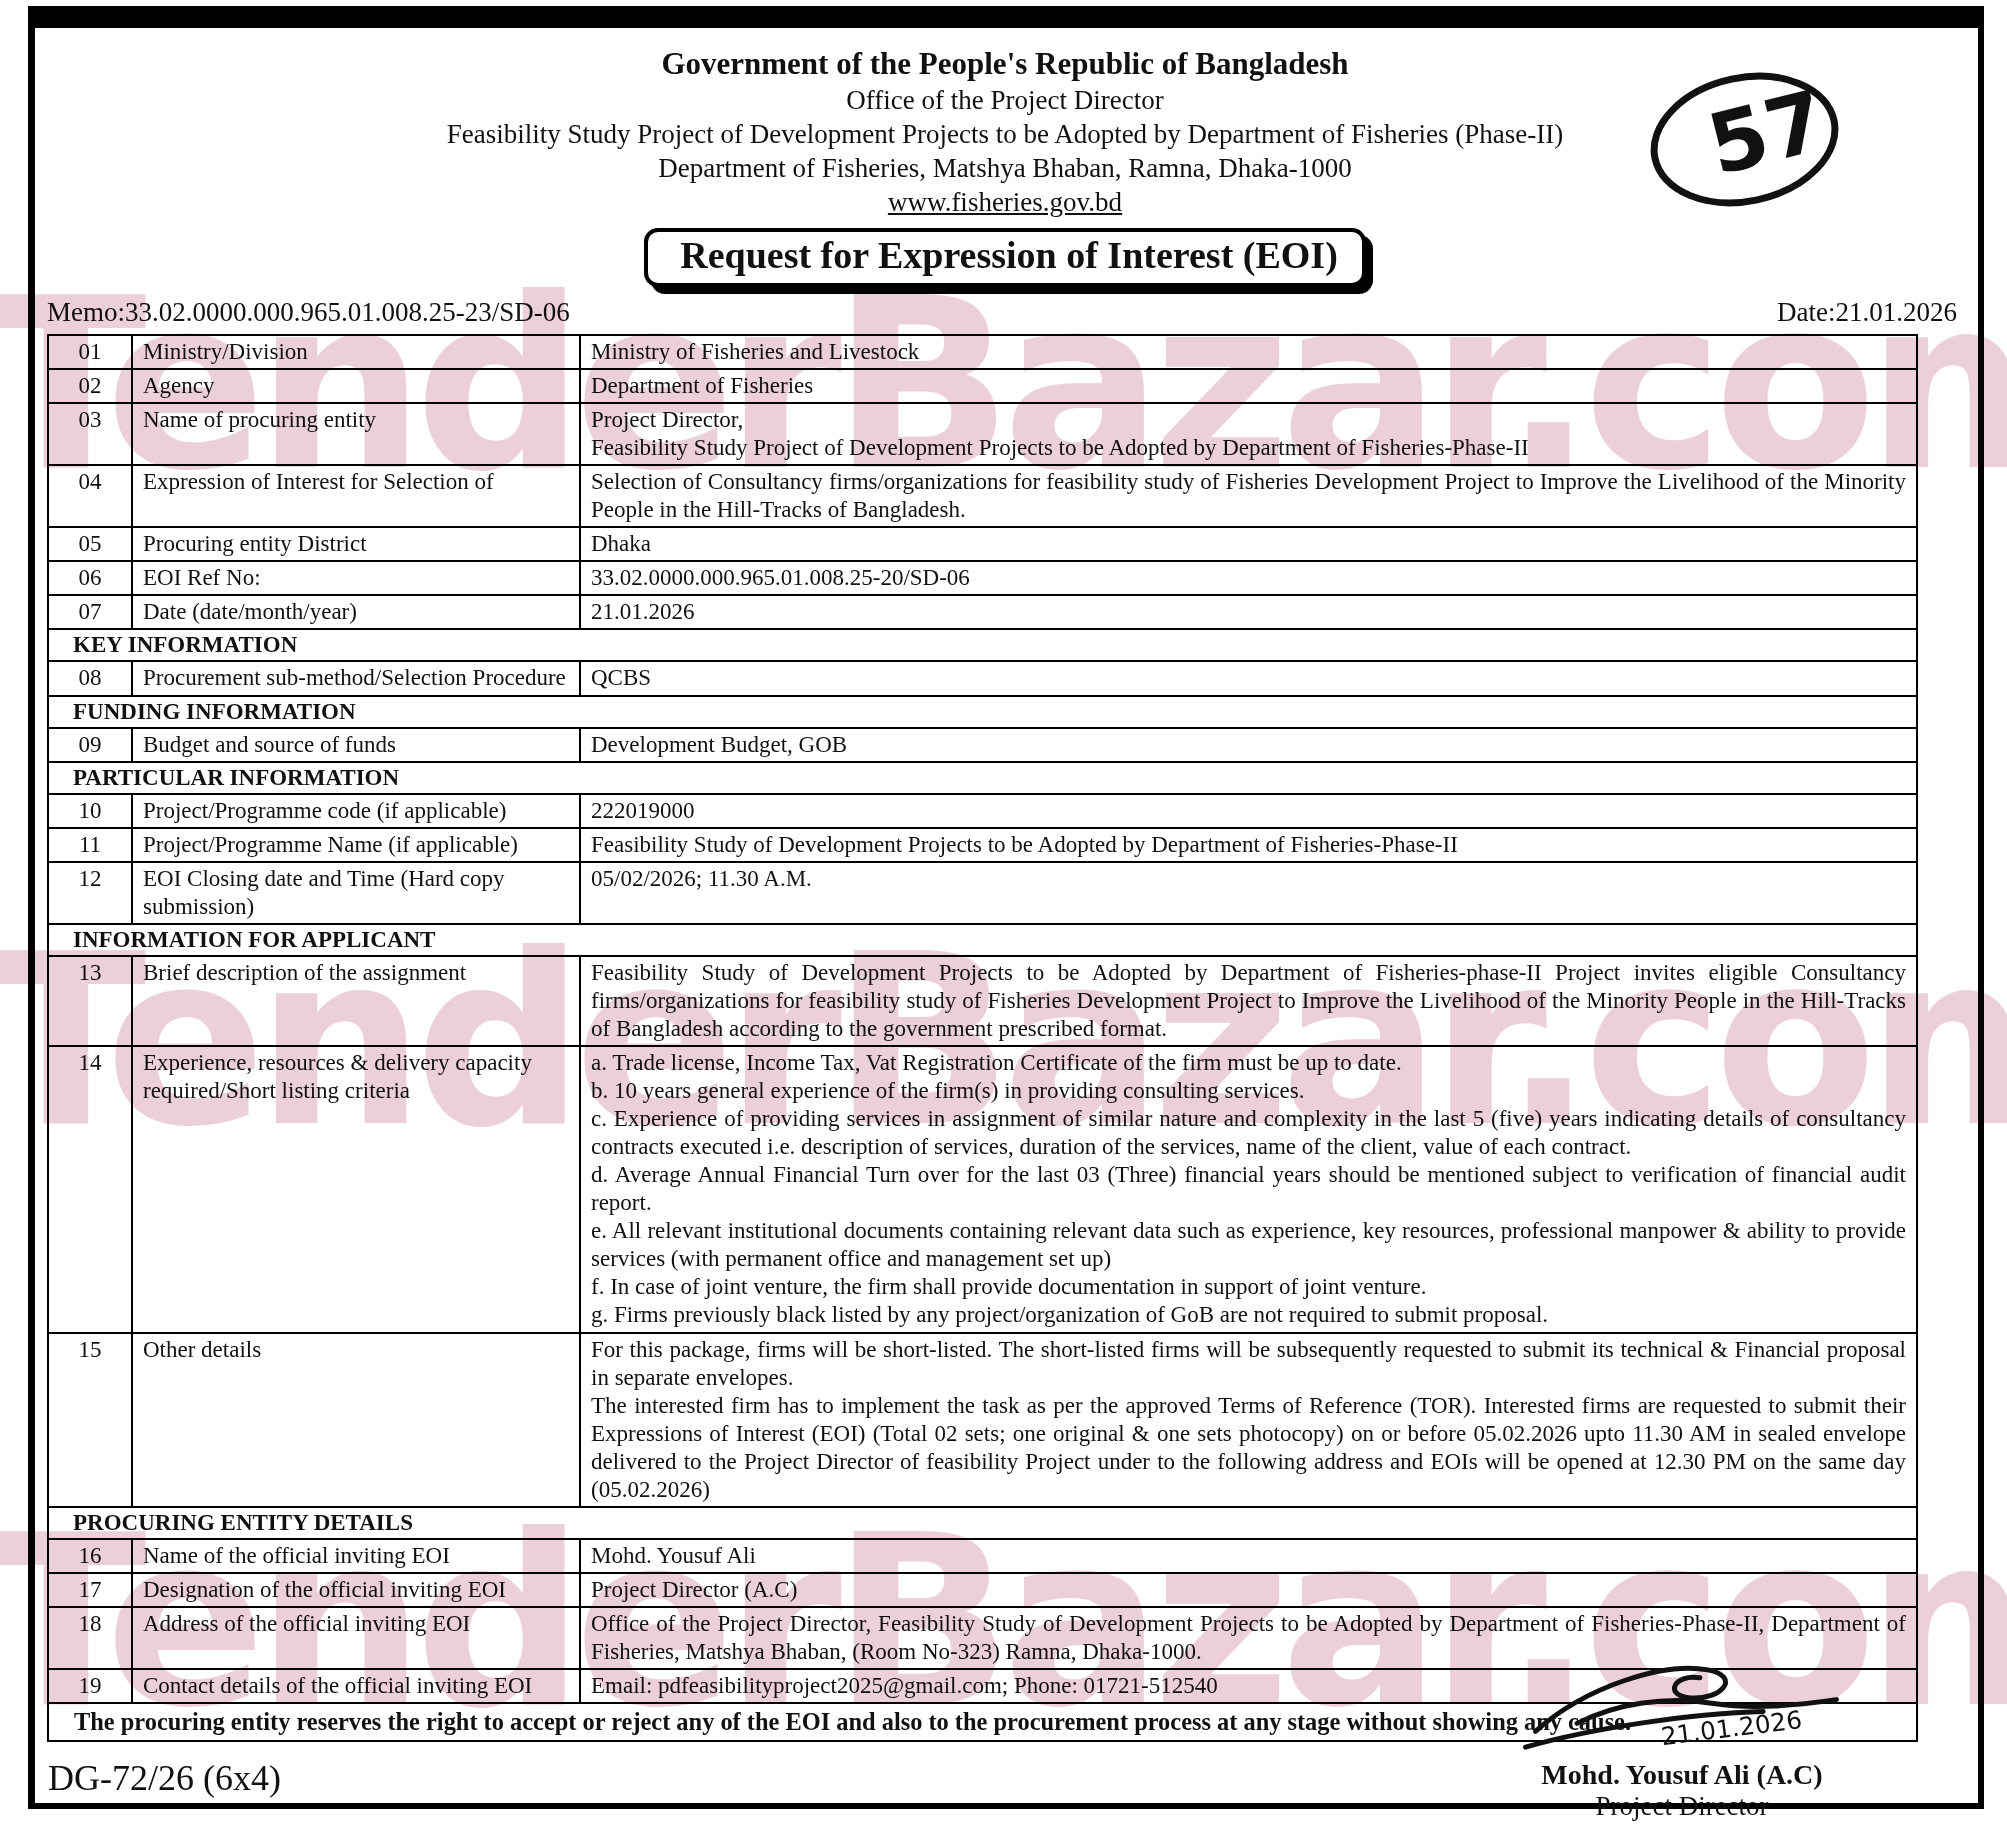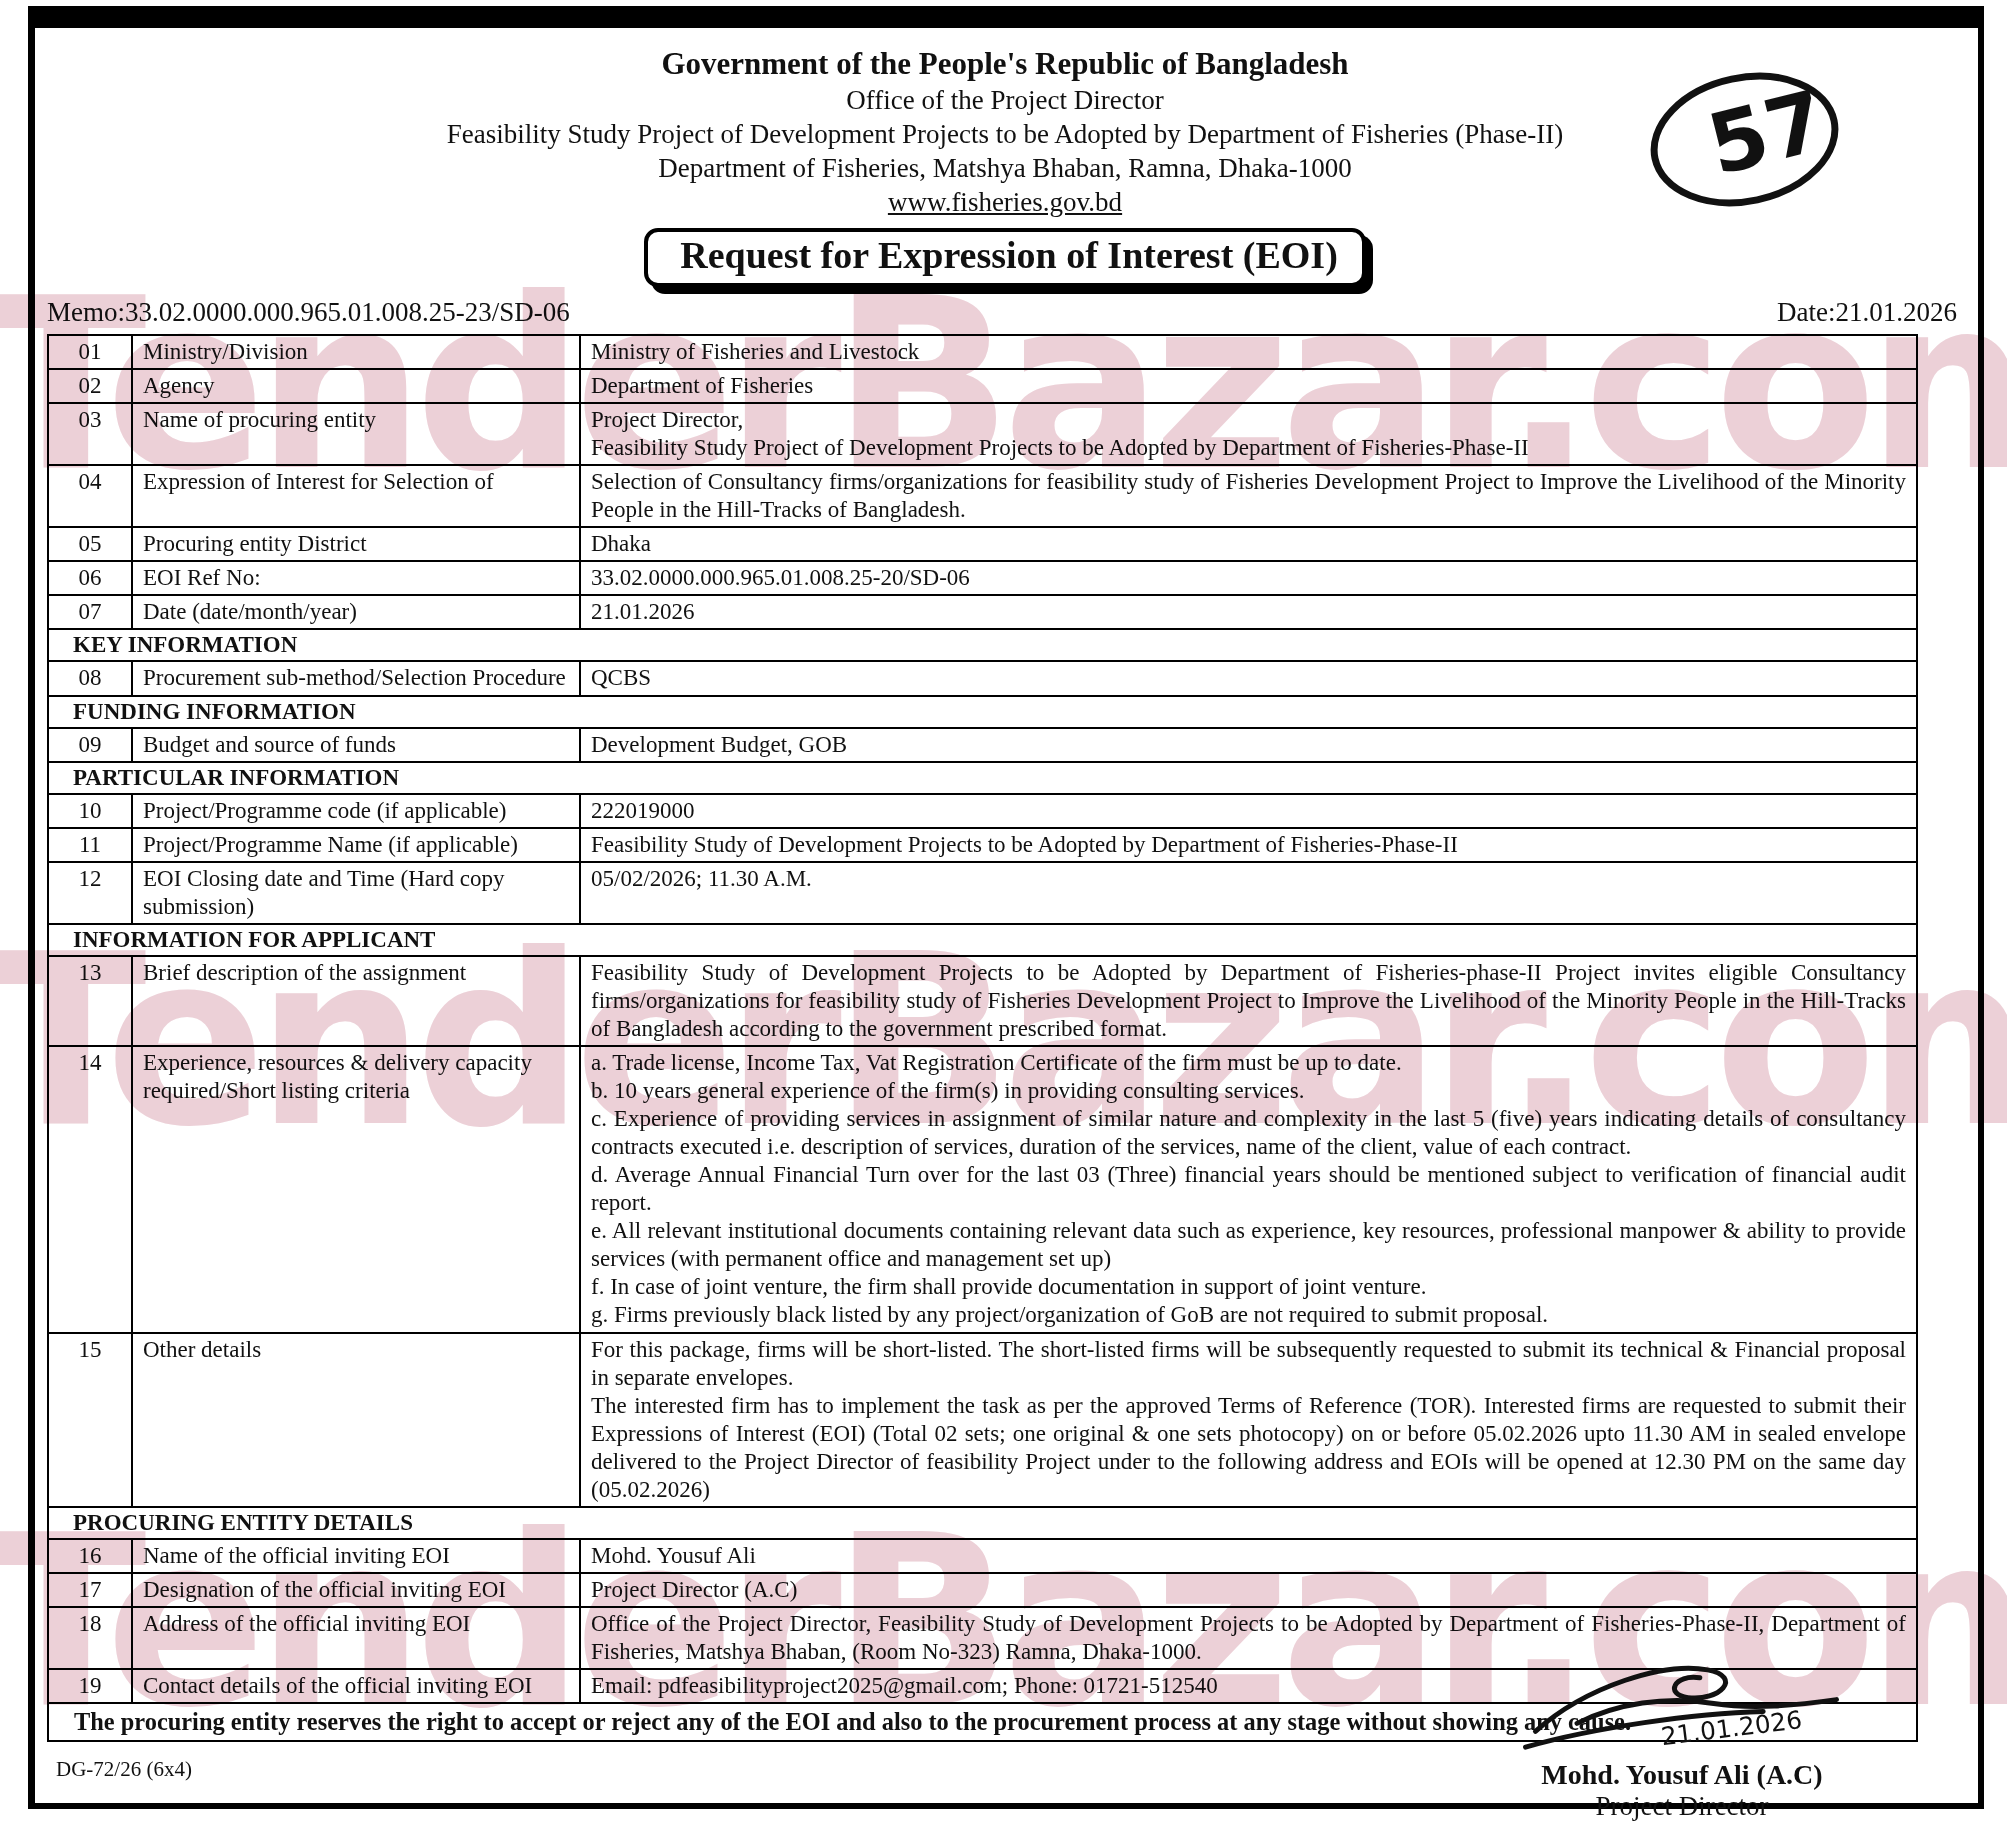--- a/index.html
+++ b/index.html
@@ -33,21 +33,21 @@
   table.eoi{border-collapse:collapse;margin-left:12px;width:1871px;table-layout:fixed;}
   table.eoi td{border:2.5px solid #000;vertical-align:top;padding:2px 10px;
     font-size:23px;line-height:1.22;}
   td.no{width:62px;text-align:center;}
   td.label{width:426px;}
   td.value{white-space:pre-line;}
   td.justify{text-align:justify;}
   tr.section td{font-weight:bold;font-size:23px;padding:1px 24px;}
   tr.note td{font-size:24.4px;padding:3px 25px;font-weight:bold;}
   
-  .dgcode{position:absolute;left:56px;top:1757px;font-size:21px;z-index:4;}
+  .dgcode{position:absolute;left:48px;top:1757px;font-size:36px;z-index:4;}
   .sig{position:absolute;left:1463px;top:1658px;width:438px;text-align:center;z-index:4;}
   .sig .name{font-size:28px;font-weight:bold;font-family:"Liberation Serif",serif;margin-top:-6px;}
   .sig .desig{font-size:27px;margin-top:0px;}
   .pageno{position:absolute;left:1640px;top:48px;z-index:4;}
   
   .wm{
     position:absolute;left:-15px;width:2050px;white-space:nowrap;overflow:hidden;
     font-family:"DejaVu Sans",sans-serif;font-weight:bold;
     font-size:237px;letter-spacing:-10px;color:#ecd0d7;
     mix-blend-mode:multiply;z-index:2;pointer-events:none;line-height:1;

